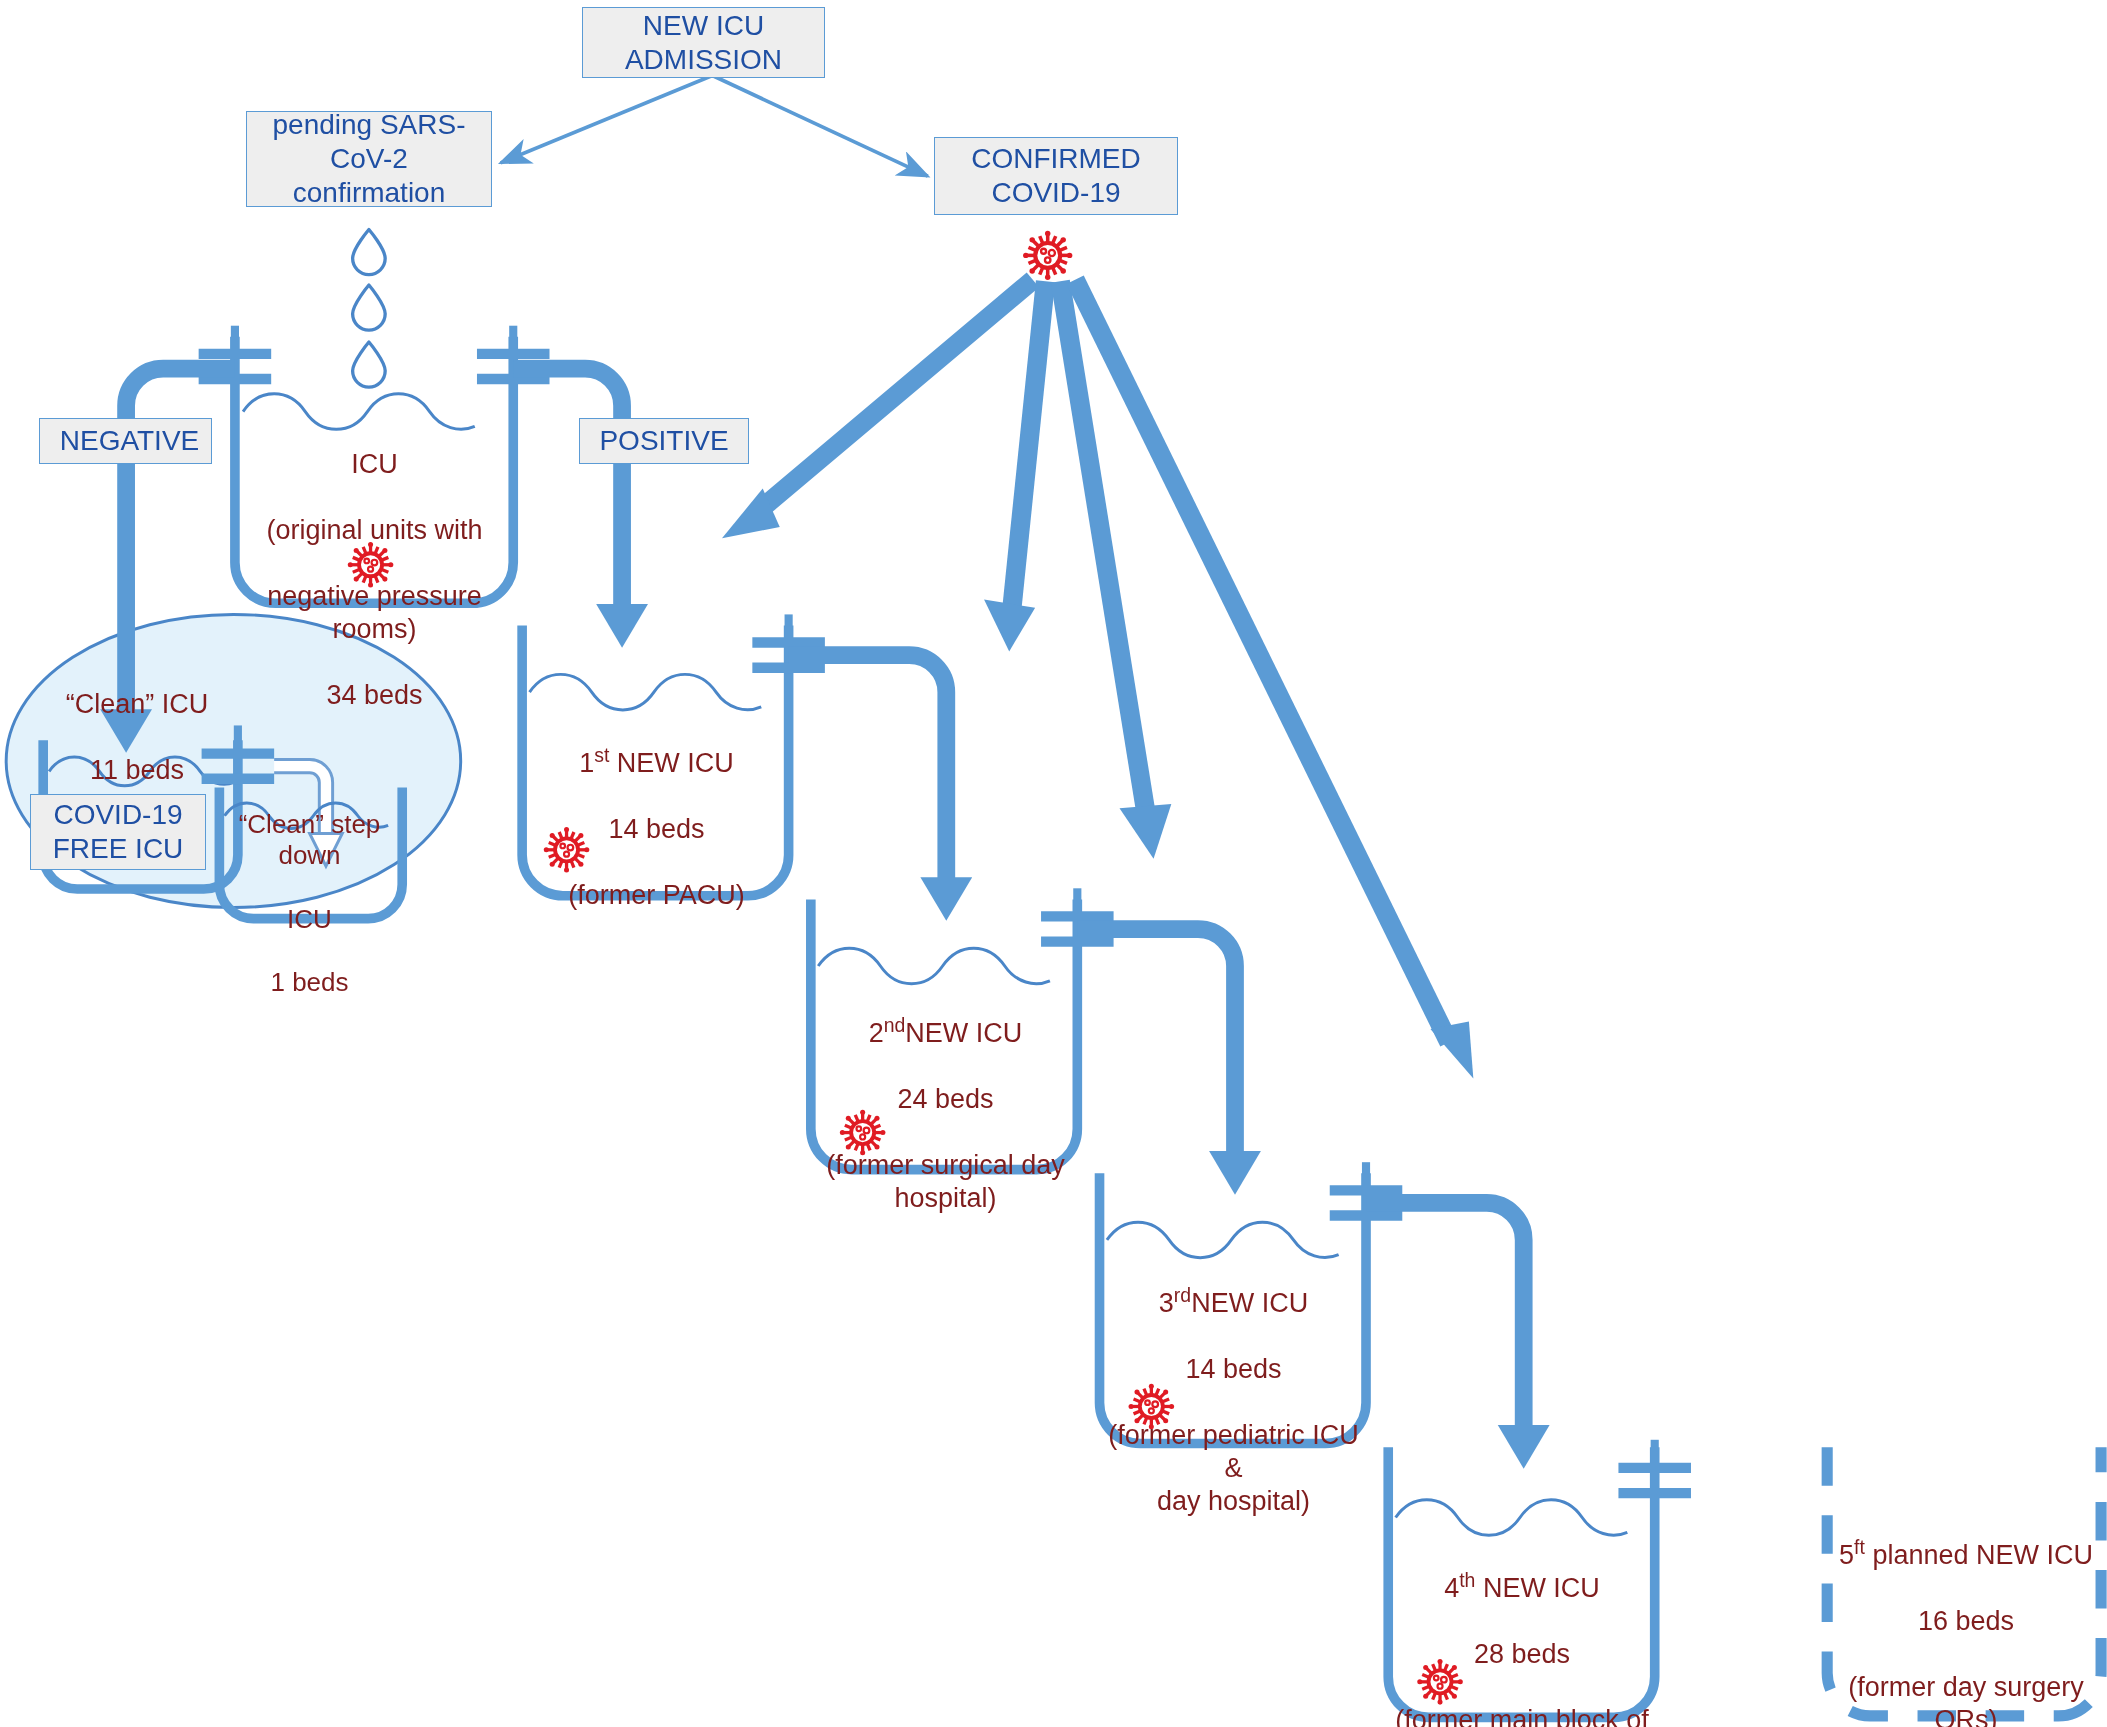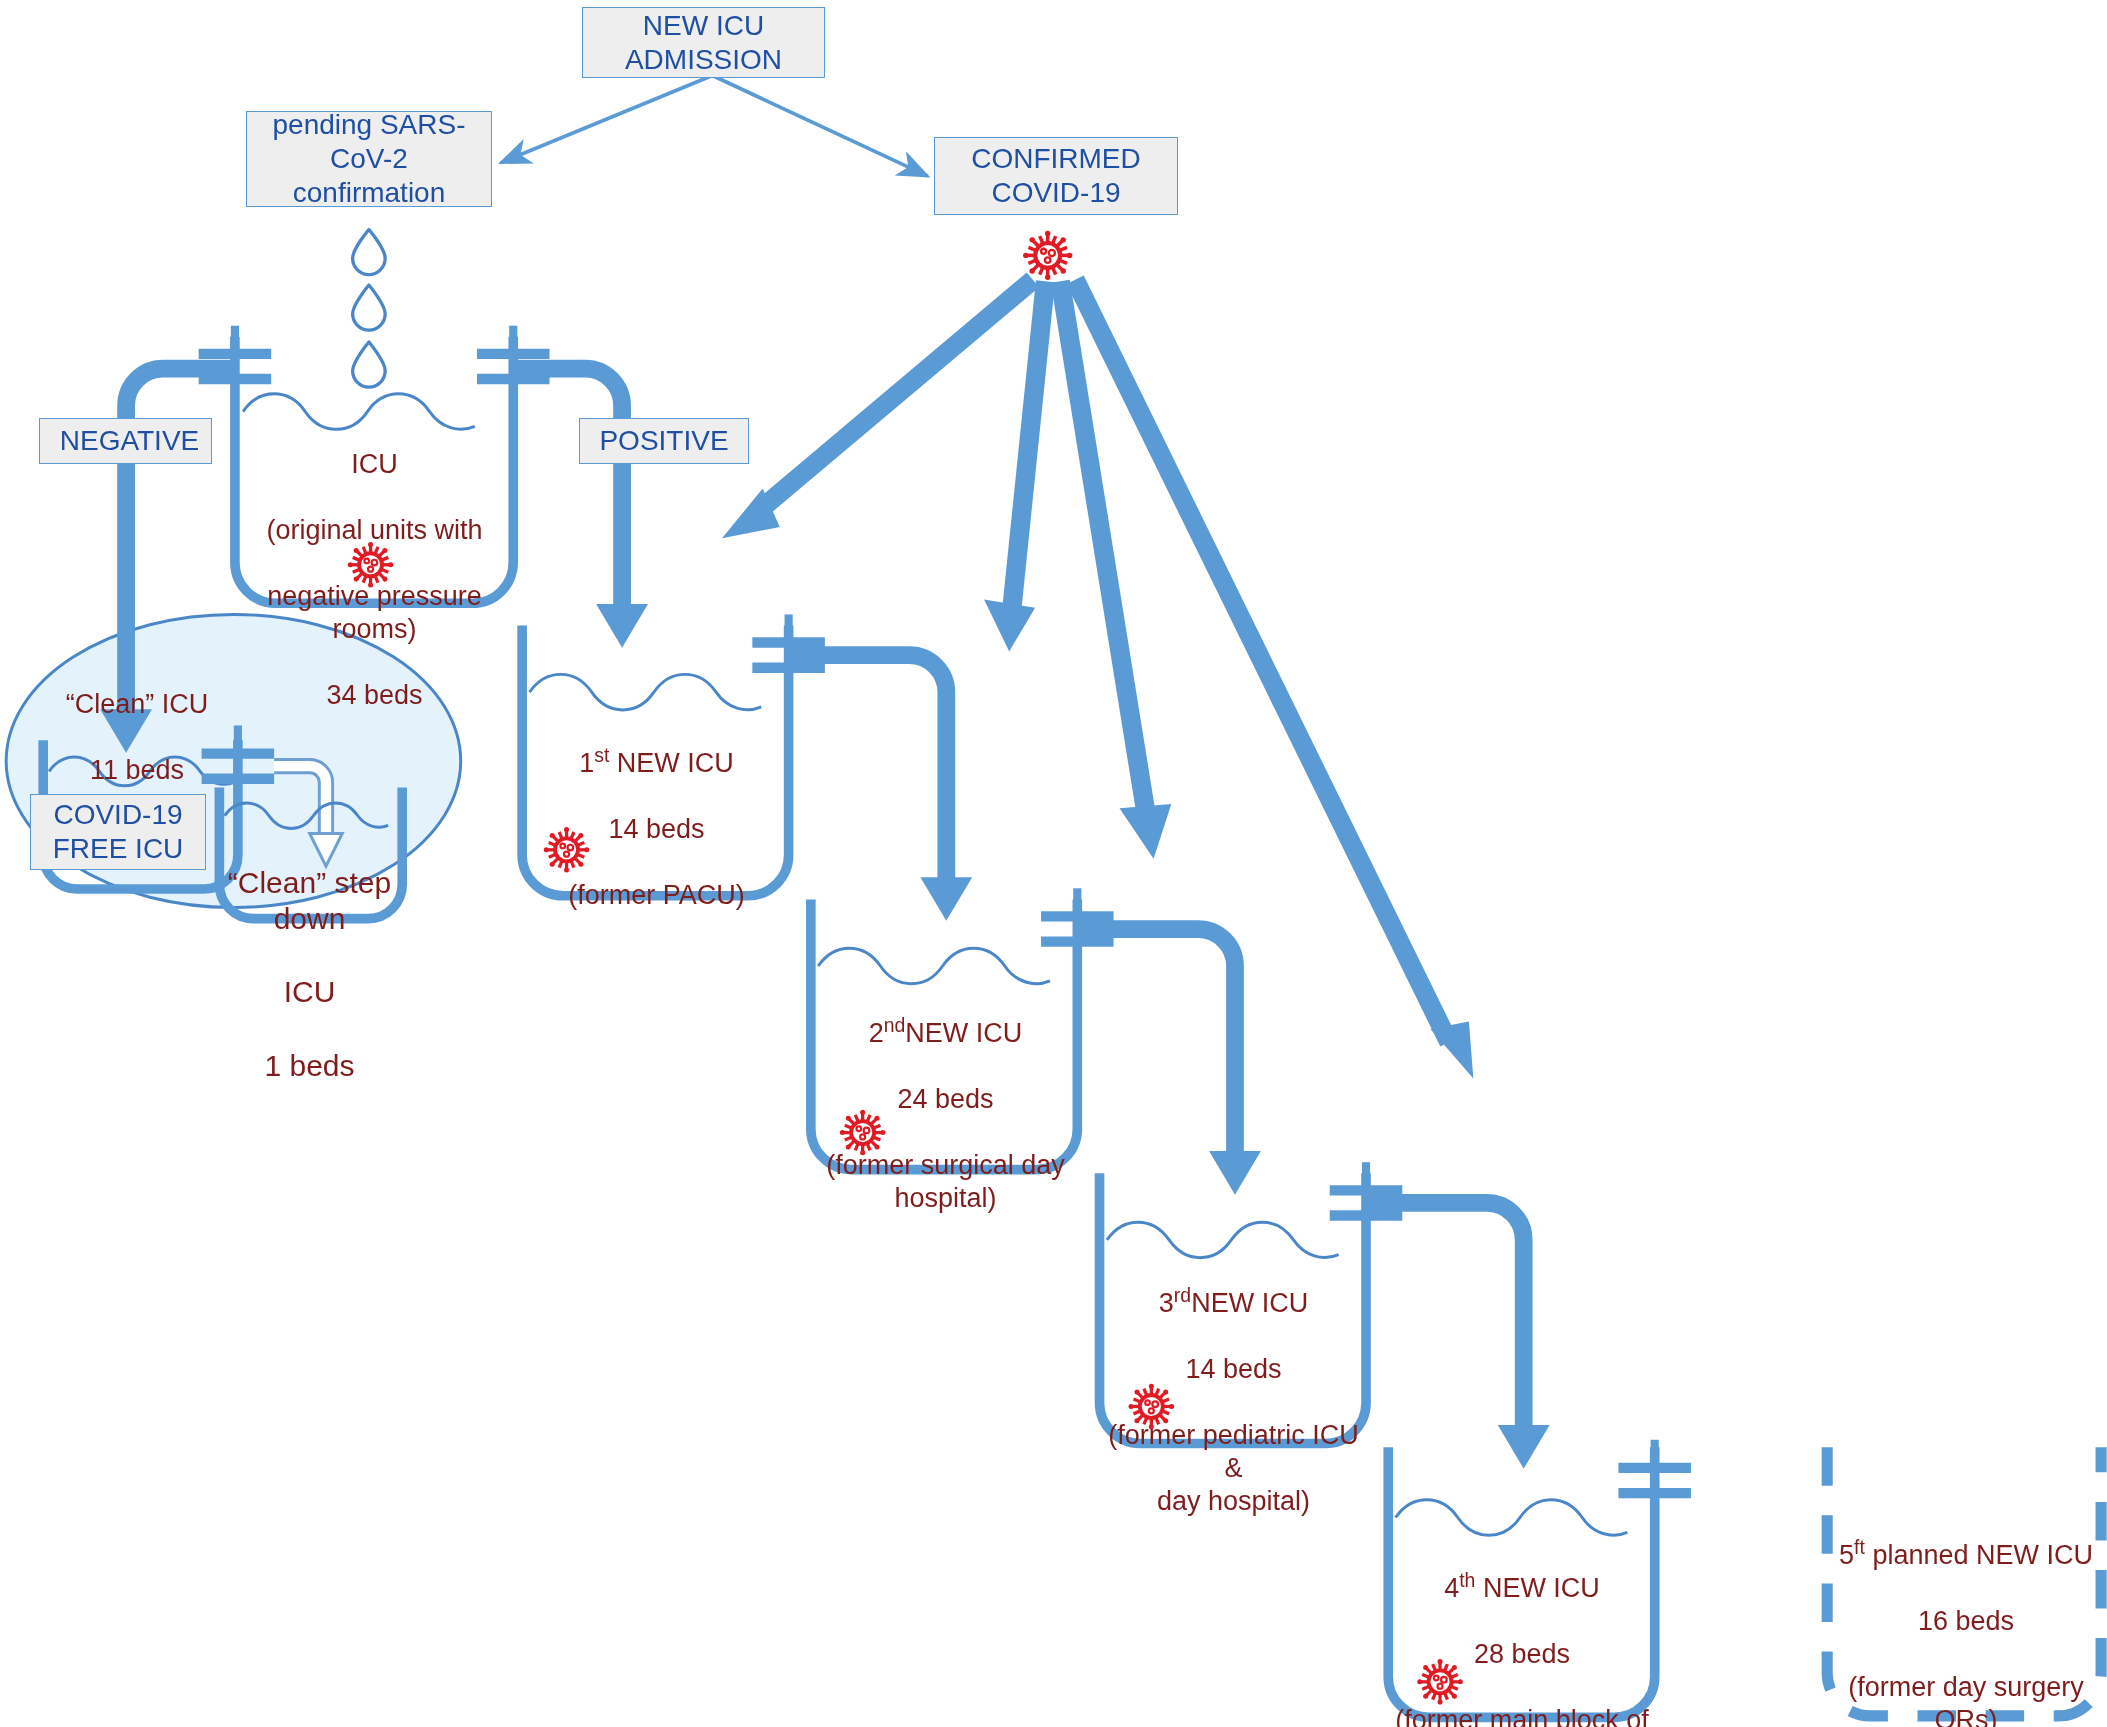--- a/index.html
+++ b/index.html
@@ -252,21 +252,21 @@
   <span>(original units with</span><br>
   <span>negative pressure rooms)</span><br>
   <span>34 beds</span>
 </div>
 
 <div class="vesseltext" style="left:34px;top:655px;width:206px;font-size:27px;">
   <span>“Clean” ICU</span><br>
   <span>11 beds</span>
 </div>
 
-<div class="vesseltext" style="left:209px;top:828px;width:201px;font-size:30px;">
+<div class="vesseltext" style="left:209px;top:777px;width:201px;font-size:26px;">
   <span>“Clean” step down</span><br>
   <span>ICU</span><br>
   <span>1 beds</span>
 </div>
 
 <div class="vesseltext" style="left:523px;top:711px;width:267px;font-size:27px;">
   <span>1</span><span class="sup">st</span><span> NEW ICU</span><br>
   <span>14 beds</span><br>
   <span>(former PACU)</span>
 </div>

